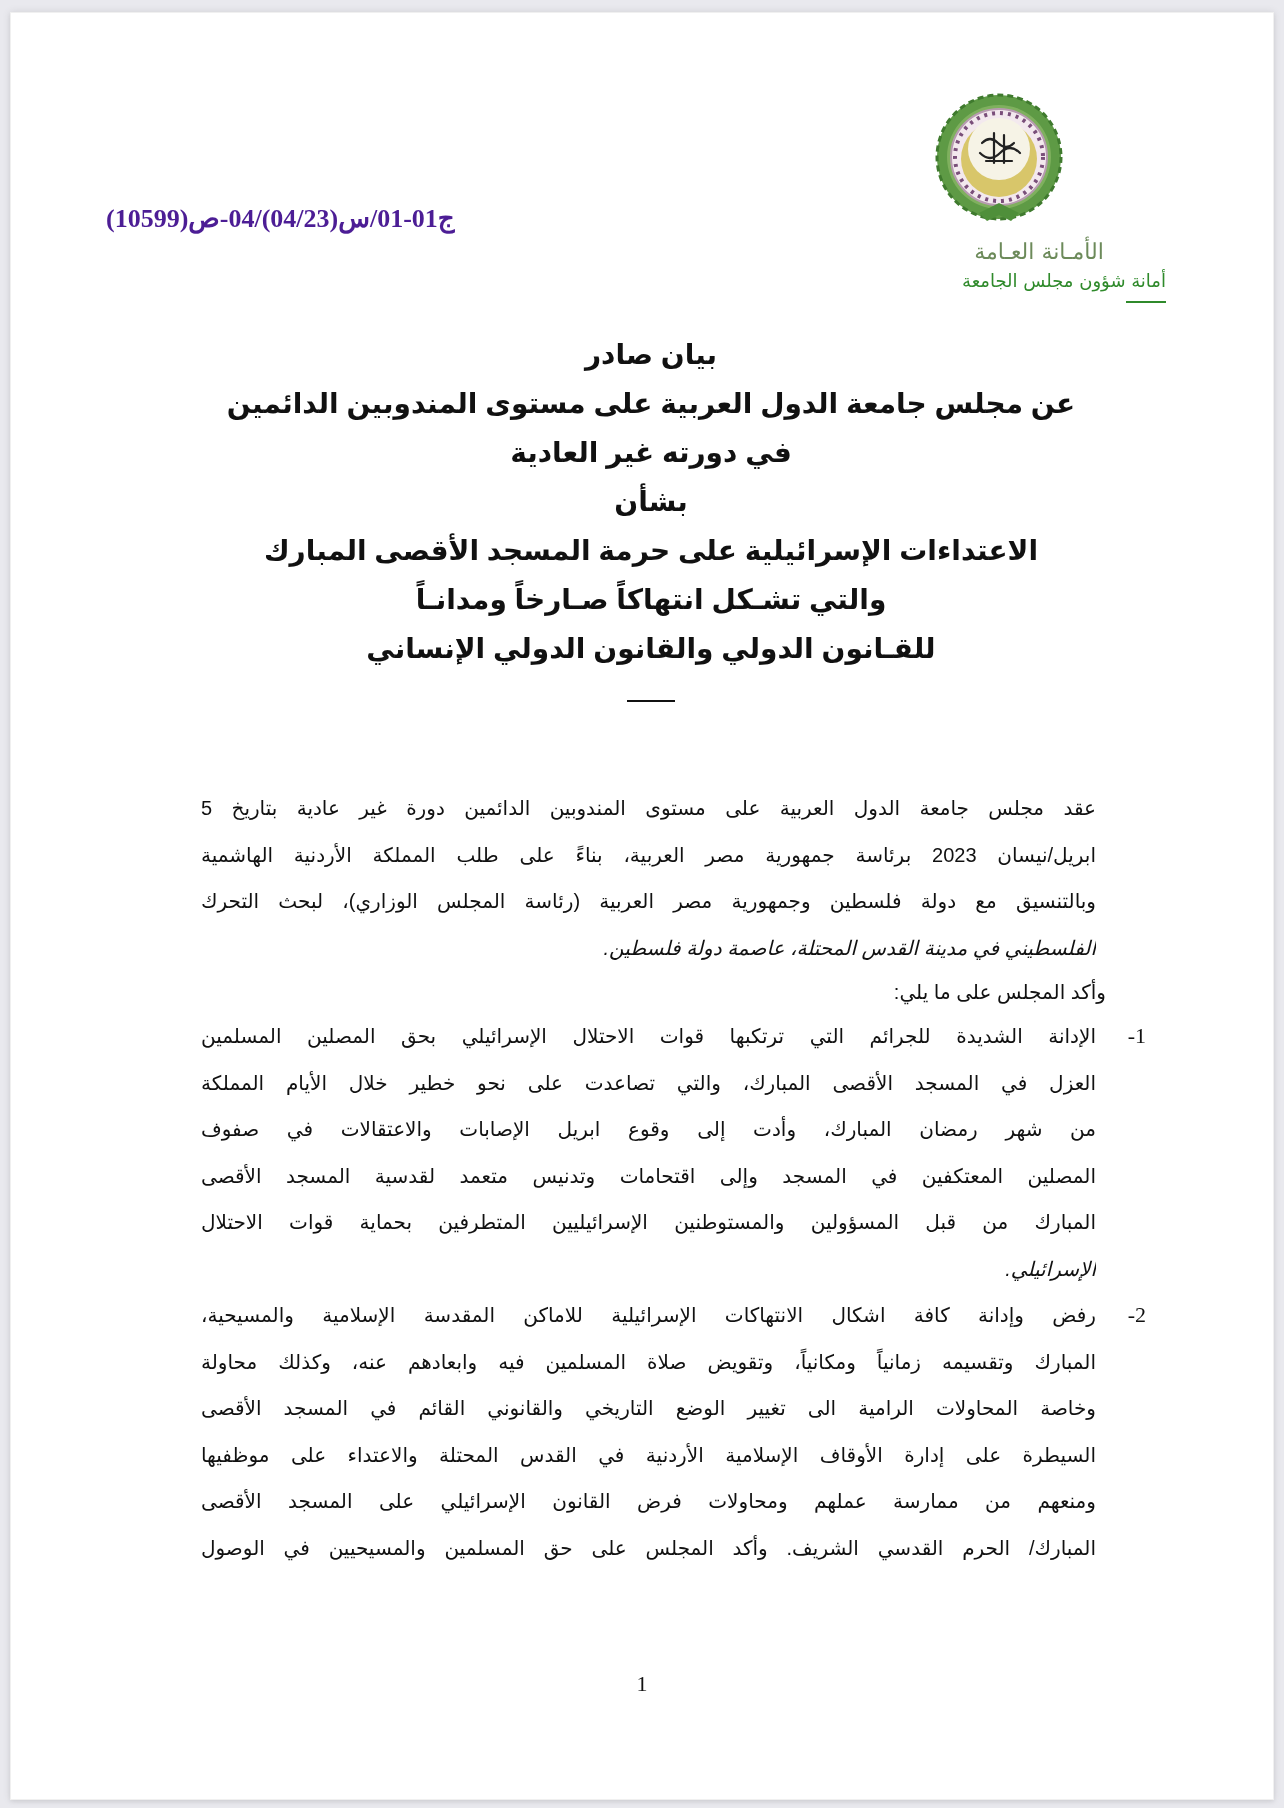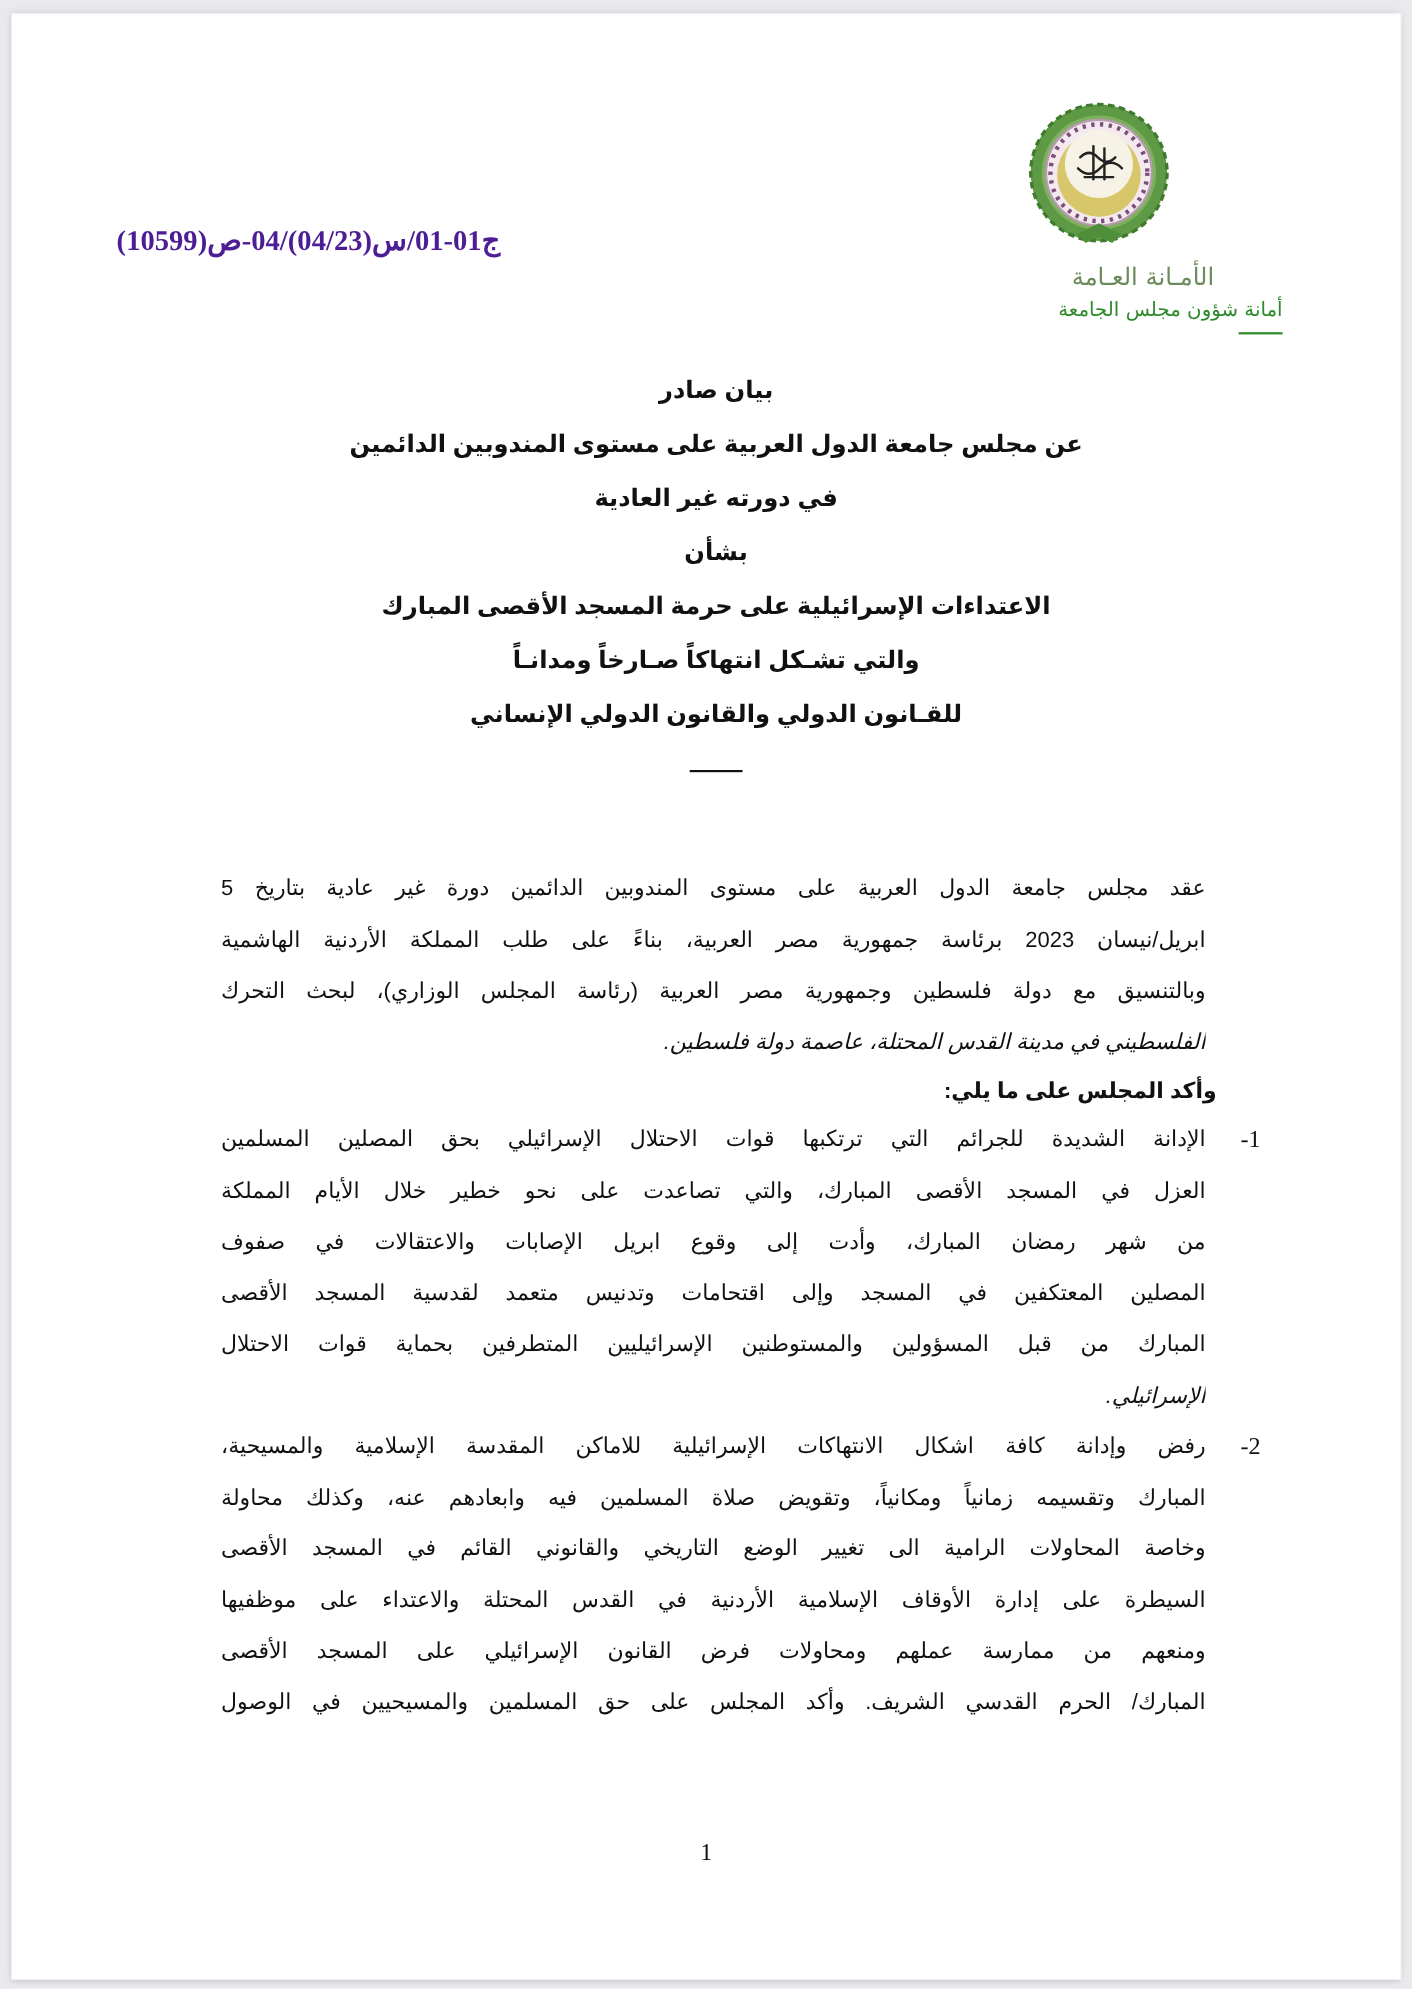--- a/index.html
+++ b/index.html
@@ -68,21 +68,21 @@
       position: absolute;
       left: 180px; top: 318px;
       width: 920px;
       direction: rtl;
       text-align: center;
       font-family: "Liberation Sans", "DejaVu Sans", sans-serif;
       font-weight: bold;
       color: #111;
     }
     .titles .t {
-      font-size: 22px;
+      font-size: 28px;
       line-height: 48px;
       height: 49px;
     }
     .title-rule {
       width: 48px; height: 2px; background: #111;
       margin: 26px auto 0 auto;
     }
 
     
     .body {
@@ -99,21 +99,21 @@
     .para-line {
       height: 46.5px;
       line-height: 46.5px;
       white-space: nowrap;
       text-align-last: justify;
       text-align: justify;
       overflow: hidden;
     }
     .para-line.last { text-align-last: right; font-style: italic; }
     .affirm {
-      font-weight: bold;
+      font-weight: normal;
       font-size: 20px;
       height: 42px; line-height: 42px;
       text-align: right;
       margin-right: -10px;
     }
     .item {
       position: relative;
       margin-right: 0;
     }
     .item-num {

